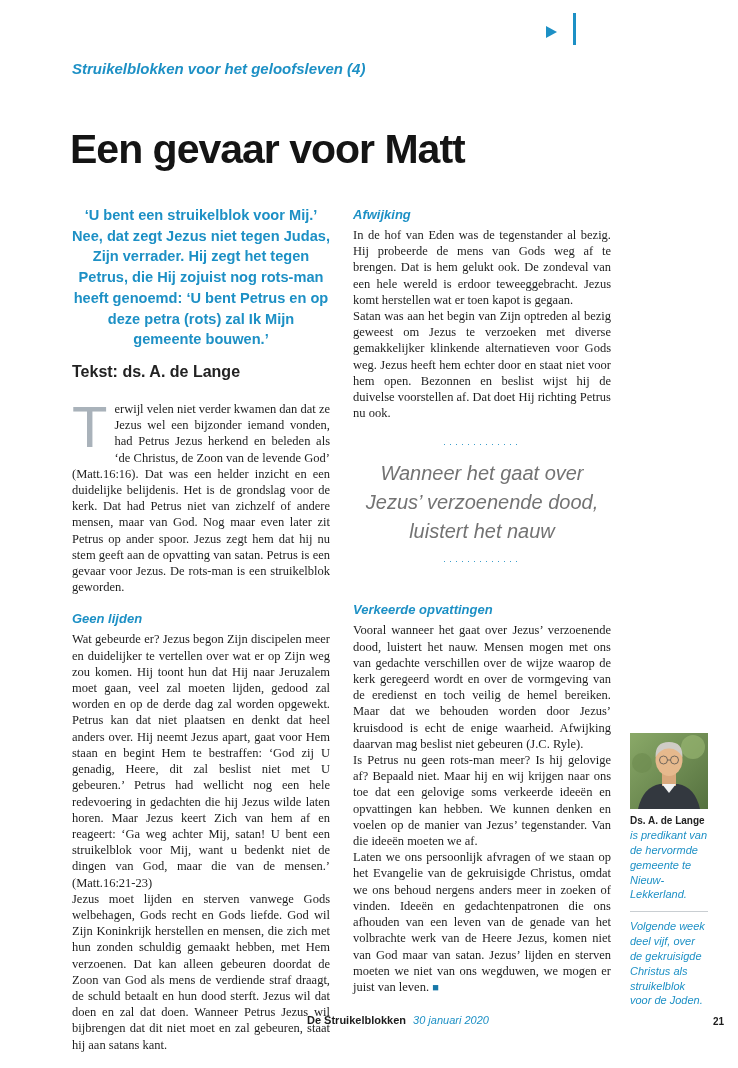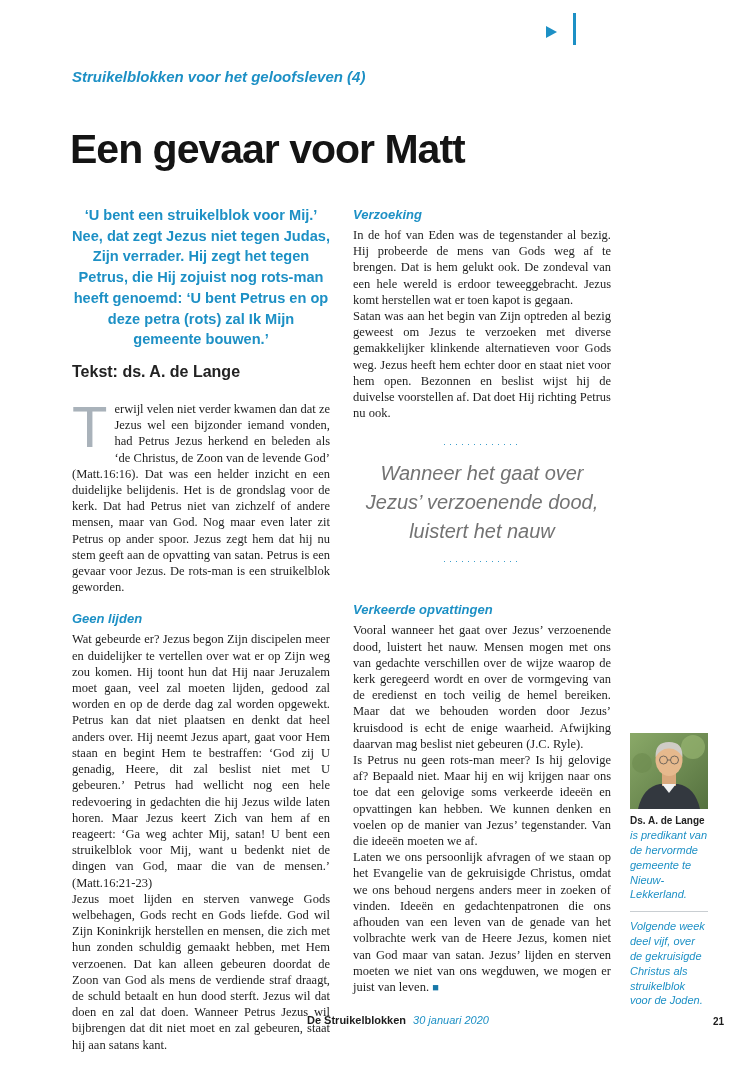--- a/index.html
+++ b/index.html
@@ -7,21 +7,21 @@
   .page {
     position:relative; width:738px; height:1068px; background:#ffffff;
     font-family:"Liberation Sans", sans-serif; overflow:hidden;
   }
   
   .top-nav { position:absolute; left:546px; top:12px; height:34px; }
   .tri { position:absolute; left:0; top:14px; width:0; height:0;
     border-left:11px solid #1d90c5; border-top:6px solid transparent; border-bottom:6px solid transparent; }
   .vbar { position:absolute; left:27px; top:1px; width:3px; height:32px; background:#1d90c5; }
 
-  .kicker { position:absolute; left:72px; top:68px; font-size:15px; font-style:italic;
+  .kicker { position:absolute; left:72px; top:60px; font-size:15px; font-style:italic;
     font-weight:bold; color:#1d90c5; }
   .title { position:absolute; left:70px; top:126px; font-size:41px; font-weight:bold;
     letter-spacing:-1px; color:#141414; }
 
   .col { position:absolute; top:205px; width:258px; }
   .col-left  { left:72px; }
   .col-right { left:353px; }
 
   .intro { font-size:14.6px; font-weight:bold; color:#1d90c5; line-height:1.42; margin-bottom:13px;text-align:center; }
   .byline { font-size:16px; font-weight:bold; color:#222; margin-bottom:20px; }
@@ -77,21 +77,21 @@
       <span>Tekst:</span>
       <span>ds. A. de Lange</span>
     </p>
     <p class="body"><span class="dropcap">T</span><span>erwijl velen niet verder kwamen dan dat ze Jezus wel een bijzonder iemand vonden, had Petrus Jezus herkend en beleden als ‘de Christus, de Zoon van de levende God’ (Matt.16:16). Dat was een helder inzicht en een duidelijke belijdenis. Het is de grondslag voor de kerk. Dat had Petrus niet van zichzelf of andere mensen, maar van God. Nog maar even later zit Petrus op ander spoor. Jezus zegt hem dat hij nu stem geeft aan de opvatting van satan. Petrus is een gevaar voor Jezus. De rots-man is een struikelblok geworden.</span></p>
     <h3 class="subhead">Geen lijden</h3>
     <p class="body">Wat gebeurde er? Jezus begon Zijn discipelen meer en duidelijker te vertellen over wat er op Zijn weg zou komen. Hij toont hun dat Hij naar Jeruzalem moet gaan, veel zal moeten lijden, gedood zal worden en op de derde dag zal worden opgewekt. Petrus kan dat niet plaatsen en denkt dat heel anders over. Hij neemt Jezus apart, gaat voor Hem staan en begint Hem te bestraffen: ‘God zij U genadig, Heere, dit zal beslist niet met U gebeuren.’ Petrus had wellicht nog een hele redevoering in gedachten die hij Jezus wilde laten horen. Maar Jezus keert Zich van hem af en reageert: ‘Ga weg achter Mij, satan! U bent een struikelblok voor Mij, want u bedenkt niet de dingen van God, maar die van de mensen.’ (Matt.16:21-23)</p>
     <p class="body">Jezus moet lijden en sterven vanwege Gods welbehagen, Gods recht en Gods liefde. God wil Zijn Koninkrijk herstellen en mensen, die zich met hun zonden schuldig gemaakt hebben, met Hem verzoenen. Dat kan alleen gebeuren doordat de Zoon van God als mens de verdiende straf draagt, de schuld betaalt en hun dood sterft. Jezus wil dat doen en zal dat doen. Wanneer Petrus Jezus wil bijbrengen dat dit niet moet en zal gebeuren, staat hij aan satans kant.</p>
   </div>
 
   <div class="col col-right">
-    <h3 class="subhead first">Verzoeking</h3>
+    <h3 class="subhead first">Afwijking</h3>
     <p class="body">In de hof van Eden was de tegenstander al bezig. Hij probeerde de mens van Gods weg af te brengen. Dat is hem gelukt ook. De zondeval van een hele wereld is erdoor teweeggebracht. Jezus komt herstellen wat er toen kapot is gegaan.</p>
     <p class="body">Satan was aan het begin van Zijn optreden al bezig geweest om Jezus te verzoeken met diverse gemakkelijker klinkende alternatieven voor Gods weg. Jezus heeft hem echter door en staat niet voor hem open. Bezonnen en beslist wijst hij de duivelse voorstellen af. Dat doet Hij richting Petrus nu ook.</p>
 
     <div class="pullquote">
       <div class="dots">·············</div>
       <div class="pq-text">Wanneer het gaat over Jezus’ verzoenende dood, luistert het nauw</div>
       <div class="dots">·············</div>
     </div>
 
     <h3 class="subhead">Verkeerde opvattingen</h3>

